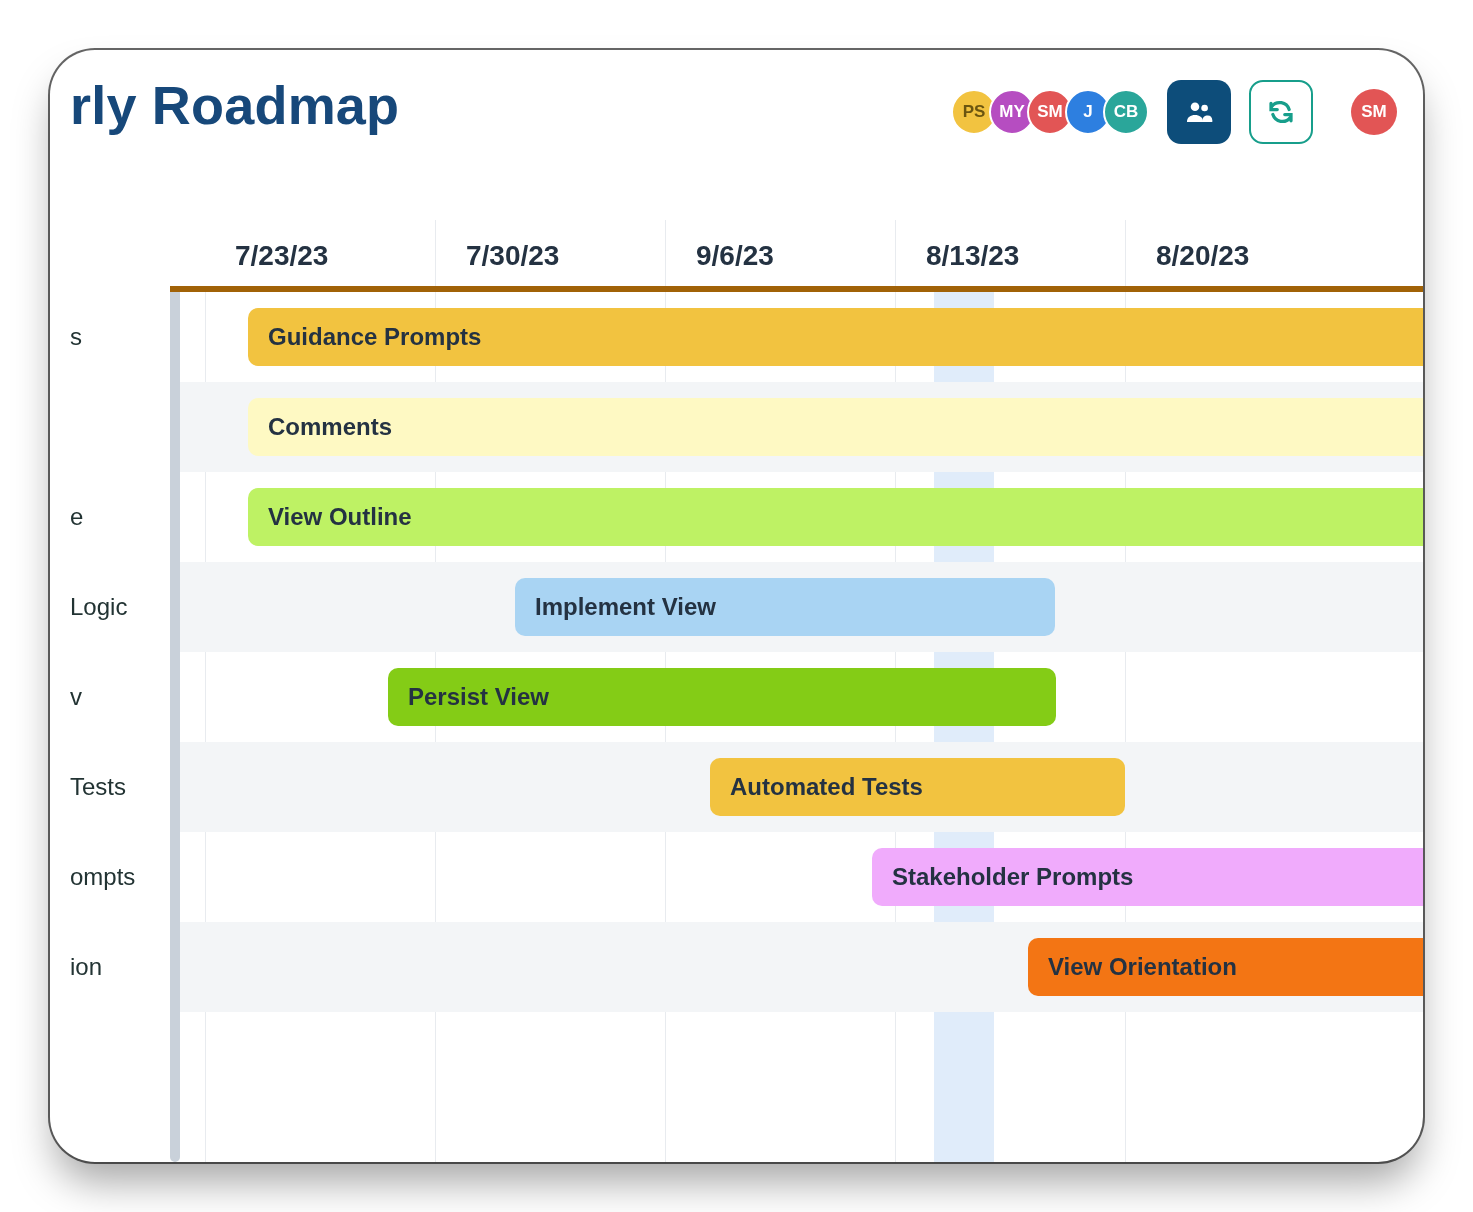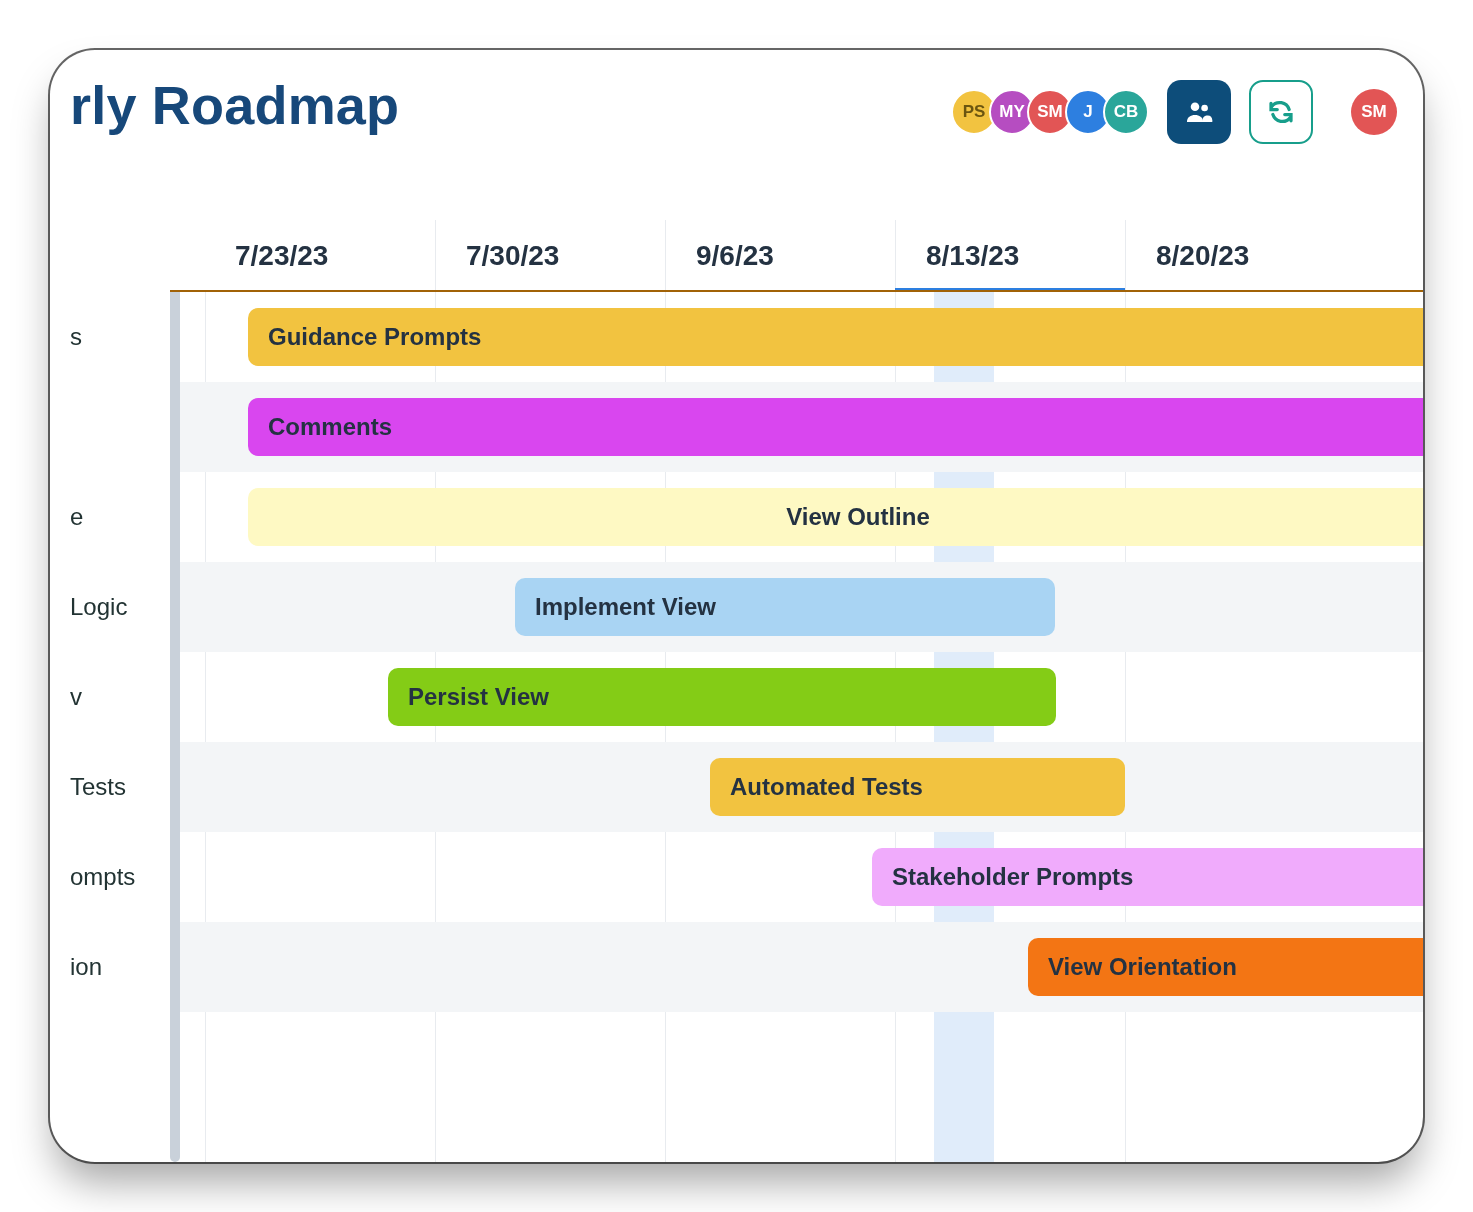--- a/index.html
+++ b/index.html
@@ -54,21 +54,21 @@
     position:absolute; left:0; top:0; bottom:0; width:120px;
   }
   .row-label {
     position:absolute; left:20px; height:90px;
     display:flex; align-items:center;
     font-size:24px; color:#233; white-space:nowrap;
   }
 
   .date-hdr {
     position:absolute; left:120px; right:0; top:0; height:72px;
-    border-bottom:2px solid #a16207;
+    border-bottom:6px solid #a16207;
     overflow:hidden;
   }
   .date-cell {
     position:absolute; top:0; height:72px; width:230px;
     border-left:1px solid #e8ebef;
     font-size:28px; font-weight:600; color:#243242;
     display:flex; align-items:center; padding-left:30px;
   }
   .date-cell:first-child { border-left:none; }
   .today-mark { position:absolute; top:0; height:68px; }
@@ -184,25 +184,25 @@
           <div class="vline" style="left: 35px;"></div>
           <div class="vline" style="left: 265px;"></div>
           <div class="vline" style="left: 495px;"></div>
           <div class="vline" style="left: 725px;"></div>
           <div class="vline" style="left: 955px;"></div>
           <div class="row" style="top: 0px;"></div>
           <div class="bar" style="left: 78px; width: 1200px; top: 16px; background: rgb(242, 195, 64);">
             <span>Guidance Prompts</span>
           </div>
           <div class="row alt" style="top: 90px;"></div>
-          <div class="bar" style="left: 78px; width: 1200px; top: 106px; background: #d946ef;">
+          <div class="bar" style="left: 78px; width: 1200px; top: 106px; background: #fef9c3;">
             <span>Comments</span>
           </div>
           <div class="row" style="top: 180px;"></div>
-          <div class="bar" style="left: 78px; width: 1200px; top: 196px; background: #fef9c3; justify-content: center;">
+          <div class="bar" style="left: 78px; width: 1200px; top: 196px; background: #bef264;">
             <span>View Outline</span>
           </div>
           <div class="row alt" style="top: 270px;"></div>
           <div class="bar" style="left: 345px; width: 540px; top: 286px; background: rgb(169, 212, 243);">
             <span>Implement View</span>
           </div>
           <div class="row" style="top: 360px;"></div>
           <div class="bar" style="left: 218px; width: 668px; top: 376px; background: #84cc16;">
             <span>Persist View</span>
           </div>

